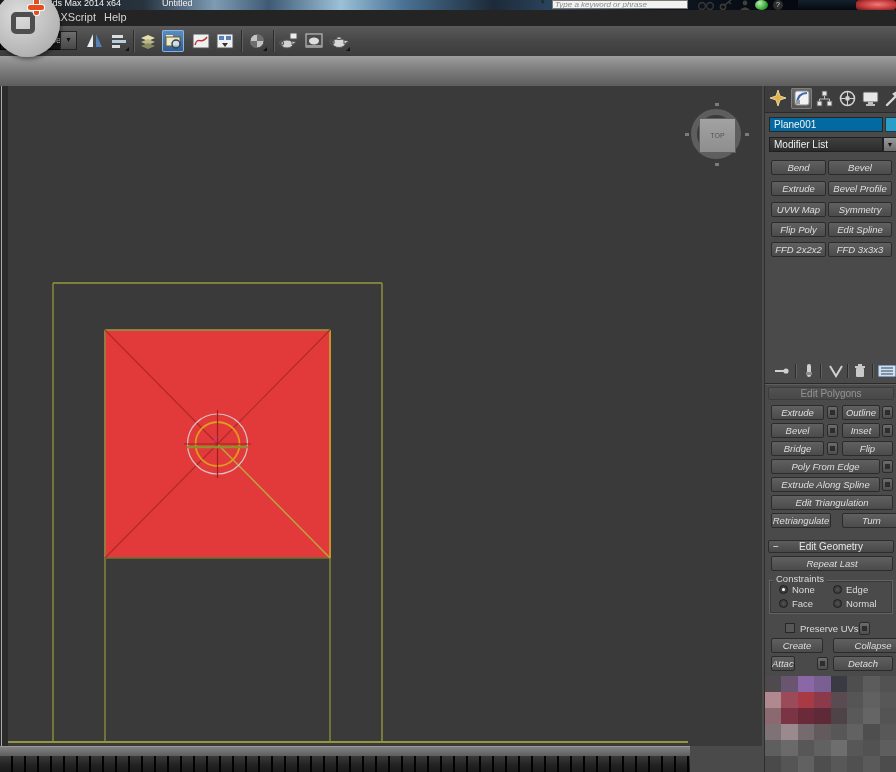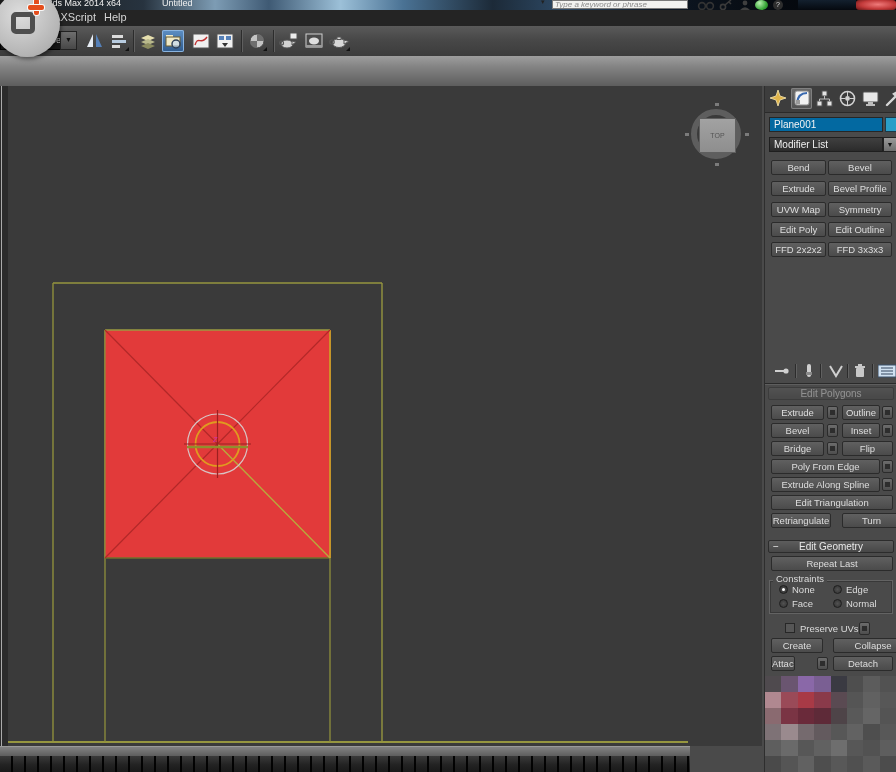--- a/index.html
+++ b/index.html
@@ -88,21 +88,21 @@
   #modlist-field{left:4px;top:51px;width:114px;height:15px;
     background:linear-gradient(#404040,#2b2b2b);border:1px solid #1f1f1f;
     color:#f0f0f0;font-size:10px;line-height:14px;padding-left:4px;box-sizing:border-box;}
   #modlist-arrow{left:118px;top:51px;width:14px;height:15px;
     background:linear-gradient(#9a9a9a,#6e6e6e);border:1px solid #222;
     box-sizing:border-box;color:#111;font-size:7px;text-align:center;line-height:14px;}
 
   .btn{position:absolute;height:15px;background:linear-gradient(#606060,#4b4b4b);
     border:1px solid #2b2b2b;border-radius:2px;box-sizing:border-box;
     color:#dedede;font-size:9.5px;line-height:13px;text-align:center;
-    overflow:hidden;white-space:nowrap;}
+    overflow:hidden;white-space:nowrap;font-style:italic;}
   .sqbtn{position:absolute;width:11px;height:13px;
     background:linear-gradient(#6c6c6c,#4e4e4e);border:1px solid #2b2b2b;
     border-radius:2px;box-sizing:border-box;}
   .sqbtn:after{content:"";position:absolute;left:2px;top:3px;width:5px;height:5px;
     background:#2d2d2d;}
 
   #stackbox{left:4px;top:169px;width:124px;height:96px;background:#393939;
     border:1px solid #272727;box-sizing:border-box;}
   #stack-row{position:absolute;left:0;top:1px;width:122px;height:14px;
     color:#f2f2f2;font-size:10px;line-height:14px;}
@@ -369,22 +369,22 @@
 
     <div id="modlist-field" class="abs">Modifier List</div>
     <div id="modlist-arrow" class="abs">▼</div>
 
     <div class="btn" style="left:6px;top:74px;width:55px">Bend</div>
     <div class="btn" style="left:63px;top:74px;width:64px">Bevel</div>
     <div class="btn" style="left:6px;top:95px;width:55px">Extrude</div>
     <div class="btn" style="left:63px;top:95px;width:64px">Bevel Profile</div>
     <div class="btn" style="left:6px;top:116px;width:55px">UVW Map</div>
     <div class="btn" style="left:63px;top:116px;width:64px">Symmetry</div>
-    <div class="btn" style="left:6px;top:136px;width:55px">Edit Poly</div>
-    <div class="btn" style="left:63px;top:136px;width:64px">Edit Outline</div>
+    <div class="btn" style="left:6px;top:136px;width:55px">Flip Poly</div>
+    <div class="btn" style="left:63px;top:136px;width:64px">Edit Spline</div>
     <div class="btn" style="left:6px;top:156px;width:55px">FFD 2x2x2</div>
     <div class="btn" style="left:63px;top:156px;width:64px">FFD 3x3x3</div>
 
 
     <div id="stack-tools">
       <svg class="abs" style="left:8px;top:2px" width="18" height="14">
         <path d="M2,7 H11" stroke="#d0d0d0" stroke-width="2"></path>
         <circle cx="13" cy="7" r="2.6" fill="#d0d0d0"></circle>
       </svg>
       <div class="st-sep" style="left:30px"></div>

